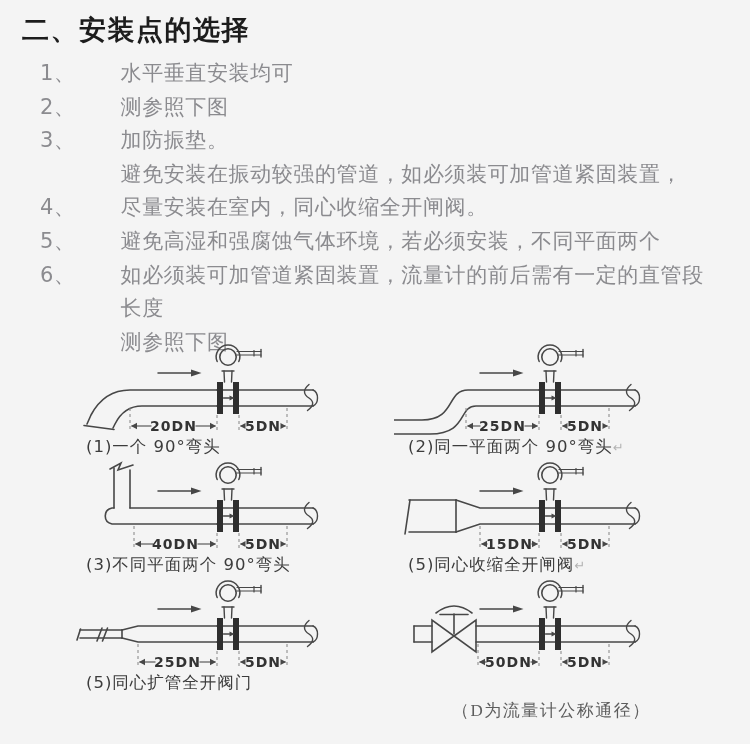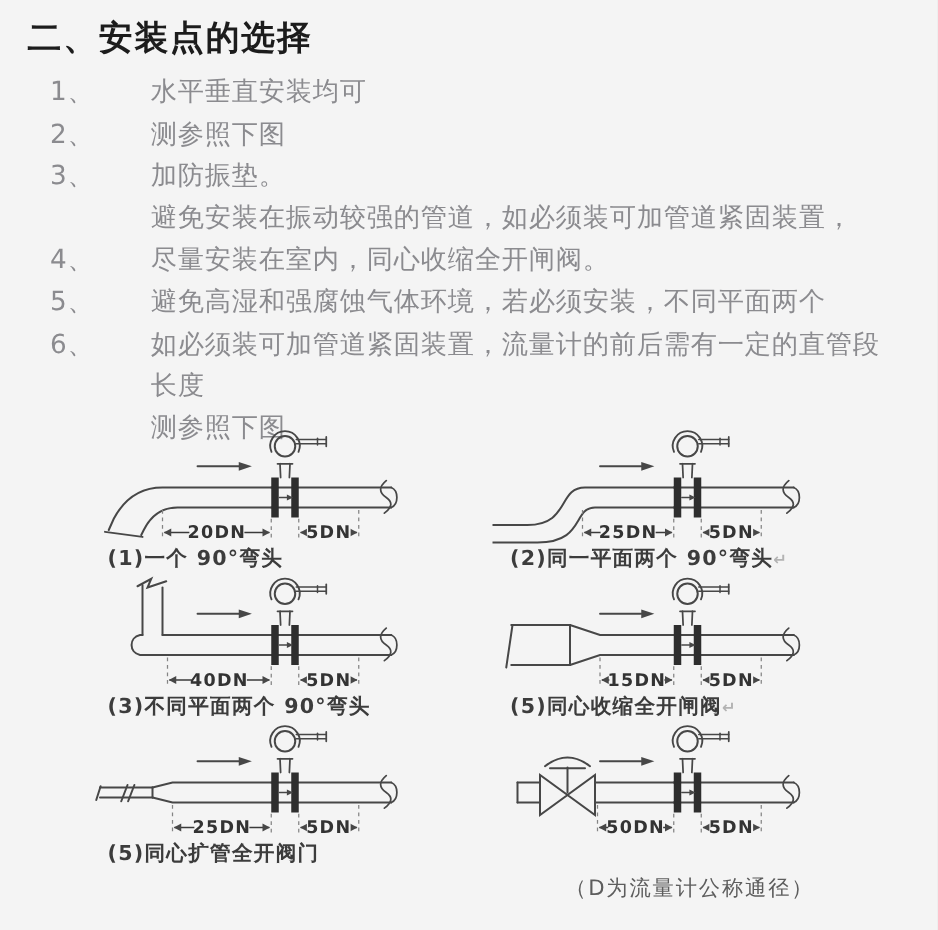--- a/index.html
+++ b/index.html
@@ -25,28 +25,28 @@
   .notes .num{flex:0 0 33px;}
   .notes .txt{flex:1 1 auto;}
   .notes .ln{display:block;margin-left:45px;}
   .diagrams{
     position:absolute; left:72px; top:340px;
     display:grid; grid-template-columns:322px 322px; grid-auto-rows:118px;
   }
   figure.cell{margin:0; padding:0;}
   .diag{display:block; width:300px; height:96px;}
   figcaption{
-    margin:0 0 0 14px; font-size:16.5px; color:var(--caption); letter-spacing:1px;font-weight:bold;
+    margin:0 0 0 14px; font-size:16.5px; color:var(--caption); letter-spacing:1px;
   }
   figcaption .ret{color:var(--ret); font-size:13px;}
   .dimtxt{font-family:"DejaVu Sans","Liberation Sans",sans-serif; font-size:14px; font-weight:bold;
     fill:var(--dim); letter-spacing:1px;}
   .footnote{
     position:absolute; left:452px; top:699px;
-    font-size:17px; color:var(--foot); letter-spacing:1.5px;
+    font-size:17px; color:var(--foot); letter-spacing:1.5px;font-family:Liberation Serif, serif;
   }
 </style>
 </head>
 <body>
 
 <div class="page">
 
   <h1 class="title">二、安装点的选择</h1>
 
   <ol class="notes">

